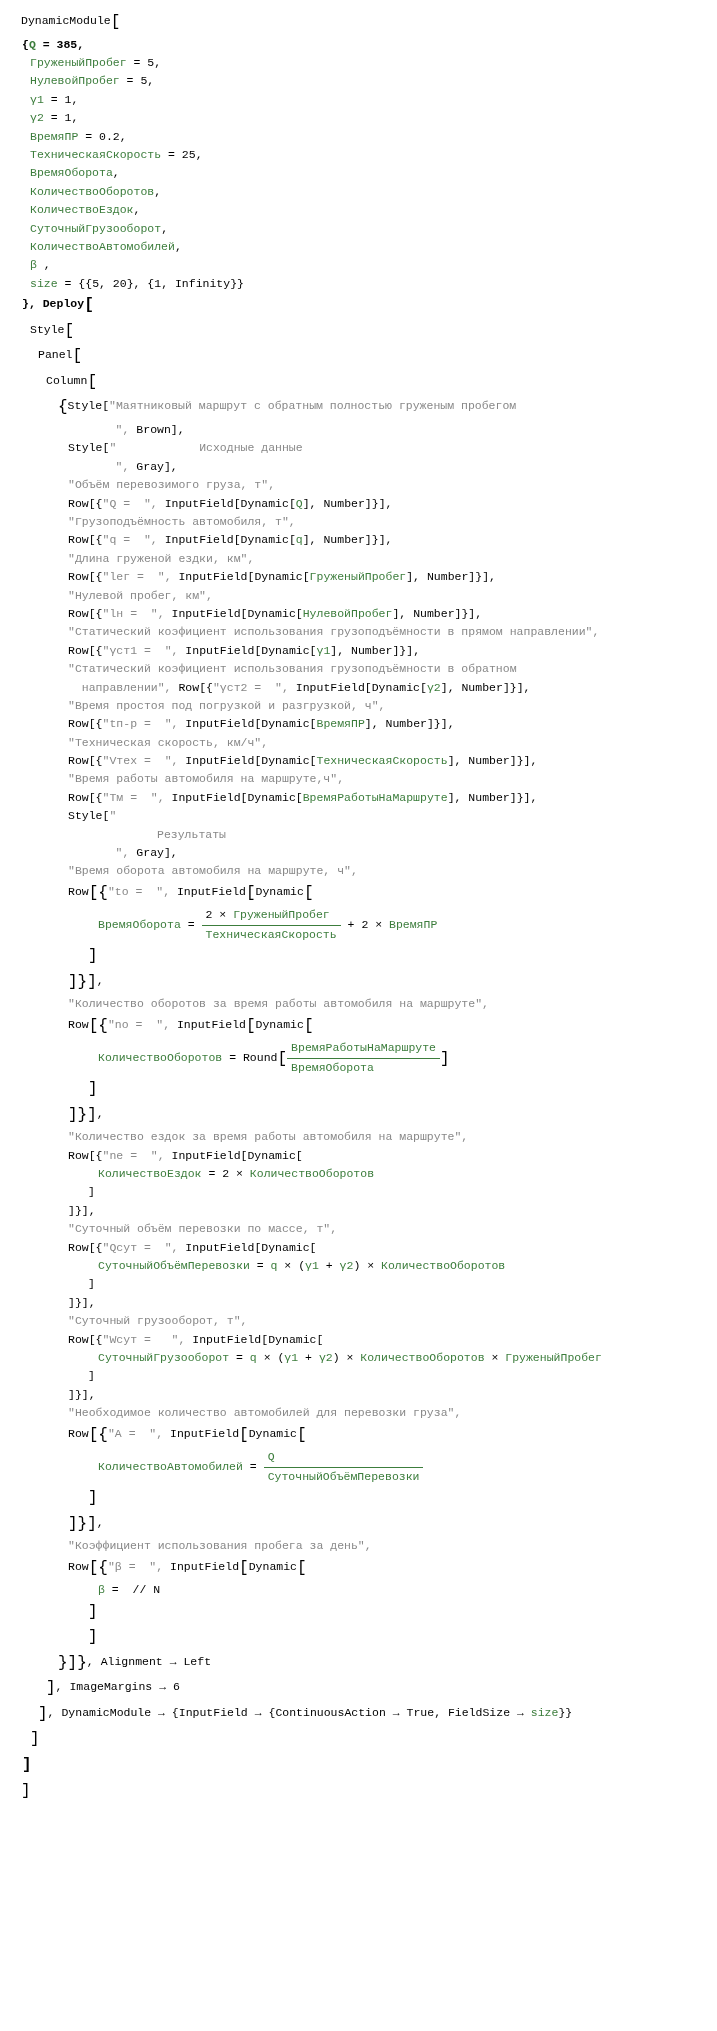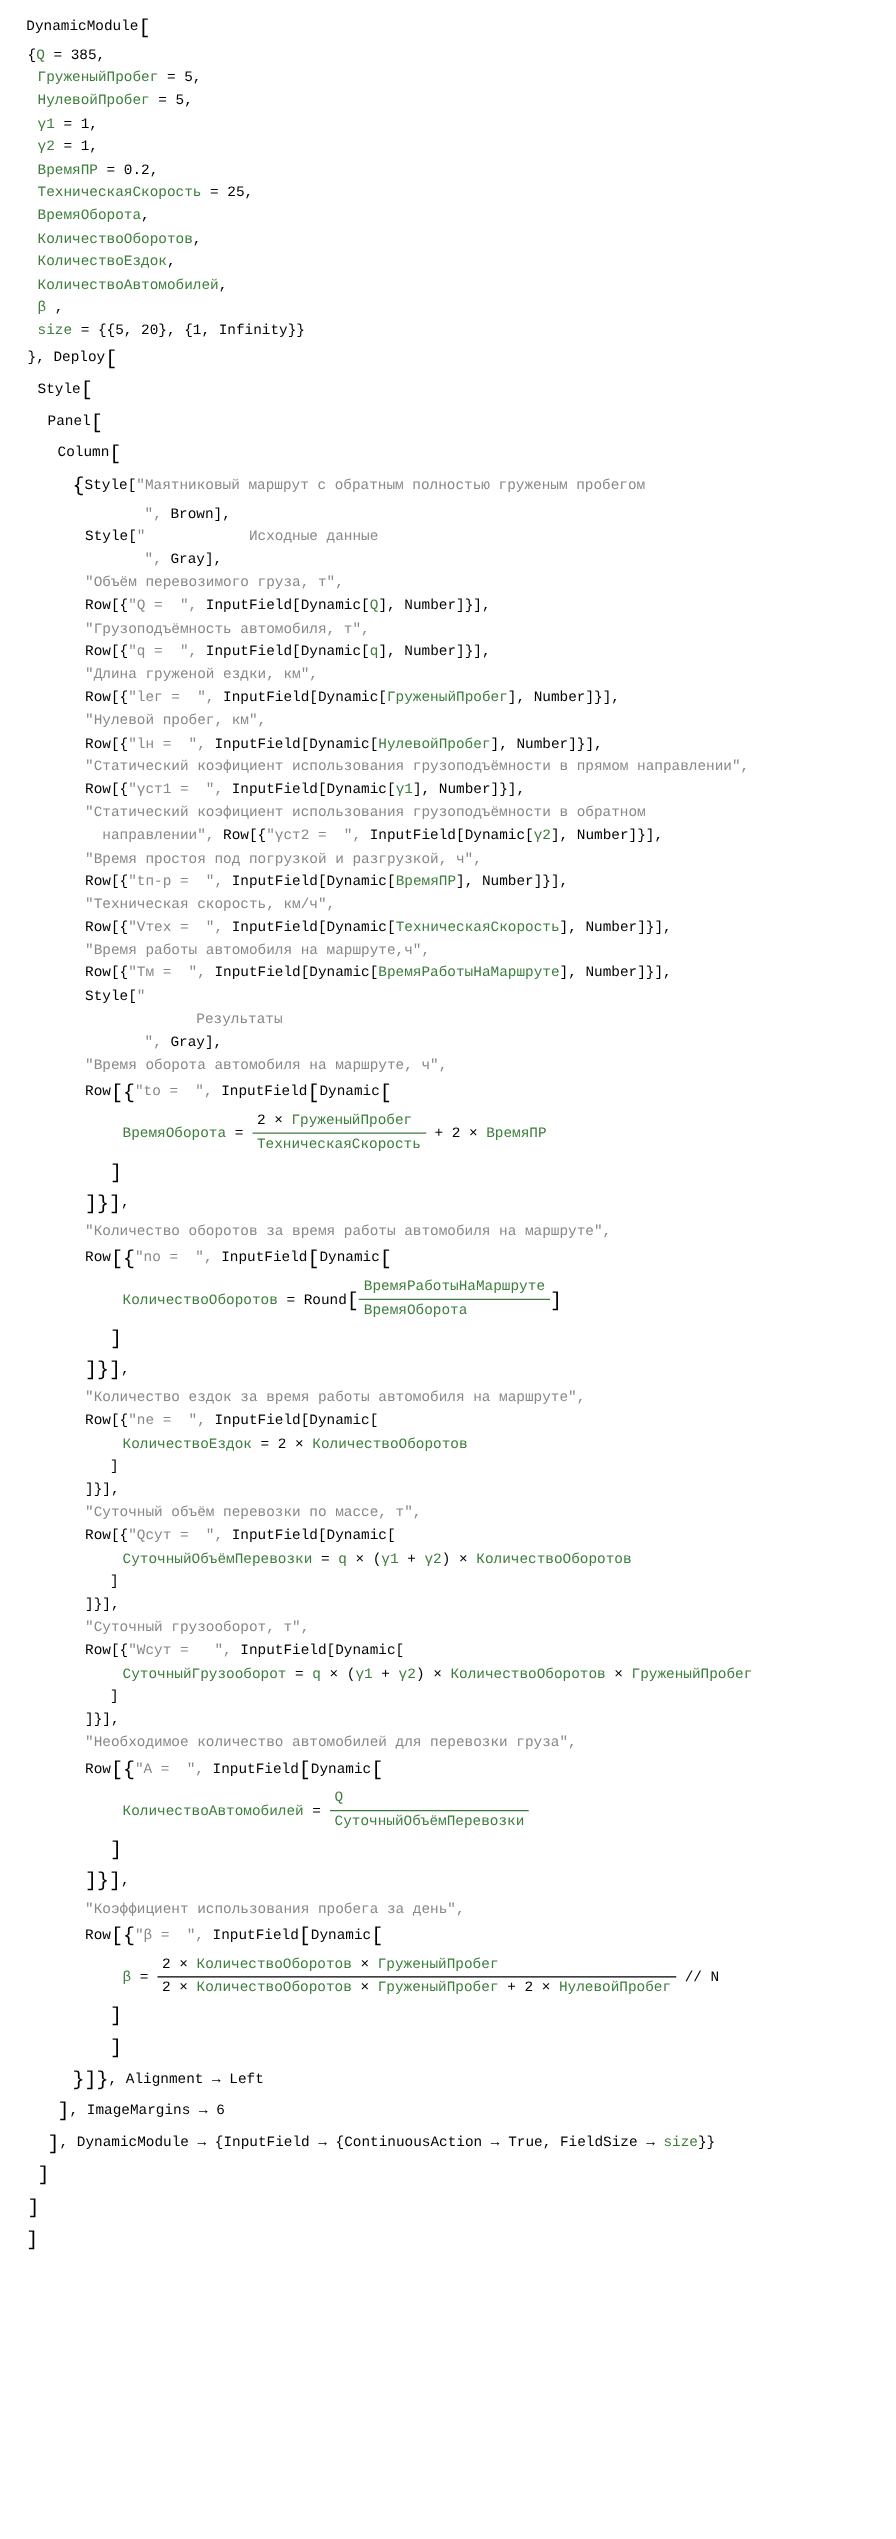--- a/index.html
+++ b/index.html
@@ -28,21 +28,21 @@
     display: block;
     border-bottom: 1px solid #3c7d3c;
     padding: 0 4px;
   }
   .frac .den {
     display: block;
     padding: 0 4px;
   }
   .frac-black .num-top { border-bottom-color: #000; }
   .indent0 { padding-left: 0; margin-left: 11px; }
-  .indent1 { padding-left: 12px; }
+  .indent1 { padding-left: 12px; font-weight: bold; }
   .indent2 { padding-left: 20px; }
   .indent3 { padding-left: 28px; }
   .indent4 { padding-left: 36px; }
   .indent5 { padding-left: 48px; }
   .indent6 { padding-left: 58px; }
   .indent7 { padding-left: 78px; }
   .indent8 { padding-left: 88px; }
   .big-bracket {
     font-size: 16px;
     vertical-align: -2px;
@@ -58,20 +58,21 @@
 <div class="line indent1">{<span class="var">Q</span> = <span>385</span>,</div>
 <div class="line indent2"><span class="var">ГруженыйПробег</span> = <span>5</span>,</div>
 <div class="line indent2"><span class="var">НулевойПробег</span> = <span>5</span>,</div>
 <div class="line indent2"><span class="var">γ1</span> = <span>1</span>,</div>
 <div class="line indent2"><span class="var">γ2</span> = <span>1</span>,</div>
 <div class="line indent2"><span class="var">ВремяПР</span> = <span>0.2</span>,</div>
 <div class="line indent2"><span class="var">ТехническаяСкорость</span> = <span>25</span>,</div>
 <div class="line indent2"><span class="var">ВремяОборота</span>,</div>
 <div class="line indent2"><span class="var">КоличествоОборотов</span>,</div>
 <div class="line indent2"><span class="var">КоличествоЕздок</span>,</div>
+<div class="line indent2"><span class="var">СуточныйГрузооборот</span>,</div>
 <div class="line indent2"><span class="var">КоличествоАвтомобилей</span>,</div>
 <div class="line indent2"><span class="var">β</span> ,</div>
 <div class="line indent2"><span class="var">size</span> = <span>{{5, 20}, {1, Infinity}}</span></div>
 
 <div class="line indent1">}, <span>Deploy</span><span class="big-bracket">[</span></div>
 
 <div class="line indent2"><span>Style</span><span class="big-bracket">[</span></div>
 
 <div class="line indent3"><span>Panel</span><span class="big-bracket">[</span></div>
 
@@ -145,21 +146,21 @@
 <div class="line indent6">]}],</div>
 
 <div class="line indent6"><span class="str">"Необходимое количество автомобилей для перевозки груза",</span></div>
 <div class="line indent6"><span>Row</span><span class="big-bracket">[{</span><span class="str">"A =  ", </span><span>InputField</span><span class="big-bracket">[</span><span>Dynamic</span><span class="big-bracket">[</span></div>
 <div class="line indent8"><span class="var">КоличествоАвтомобилей</span> = <span class="frac"><span class="num-top"><span class="var">Q</span></span><span class="den"><span class="var">СуточныйОбъёмПеревозки</span></span></span></div>
 <div class="line indent7"><span class="big-bracket">]</span></div>
 <div class="line indent6"><span class="big-bracket">]}]</span>,</div>
 
 <div class="line indent6"><span class="str">"Коэффициент использования пробега за день",</span></div>
 <div class="line indent6"><span>Row</span><span class="big-bracket">[{</span><span class="str">"β =  ", </span><span>InputField</span><span class="big-bracket">[</span><span>Dynamic</span><span class="big-bracket">[</span></div>
-<div class="line indent8"><span class="var">β</span> = <span class="frac frac-black"><span class="num-top">2 × <span class="var">КоличествоОборотов</span> × <span class="var">ГруженыйПробег</span></span><span class="den">2 × <span class="var">КоличествоОборотов</span> × <span class="var">ГруженыйПробег</span> + 2 × <span class="var">НулевойПробег</span></span></span> // <span>N</span></div>
+<div class="line indent8"><span class="var">β</span> =  // <span>N</span></div>
 <div class="line indent7"><span class="big-bracket">]</span></div>
 <div class="line indent7"><span class="big-bracket">]</span></div>
 <div class="line indent5"><span class="big-bracket">}]}</span>, <span>Alignment</span> → <span>Left</span></div>
 
 <div class="line indent4"><span class="big-bracket">]</span>, <span>ImageMargins</span> → <span>6</span></div>
 
 <div class="line indent3"><span class="big-bracket">]</span>, <span>DynamicModule</span> → {<span>InputField</span> → {<span>ContinuousAction</span> → <span>True</span>, <span>FieldSize</span> → <span class="var">size</span>}}</div>
 
 <div class="line indent2"><span class="big-bracket">]</span></div>
 <div class="line indent1"><span class="big-bracket">]</span></div>

